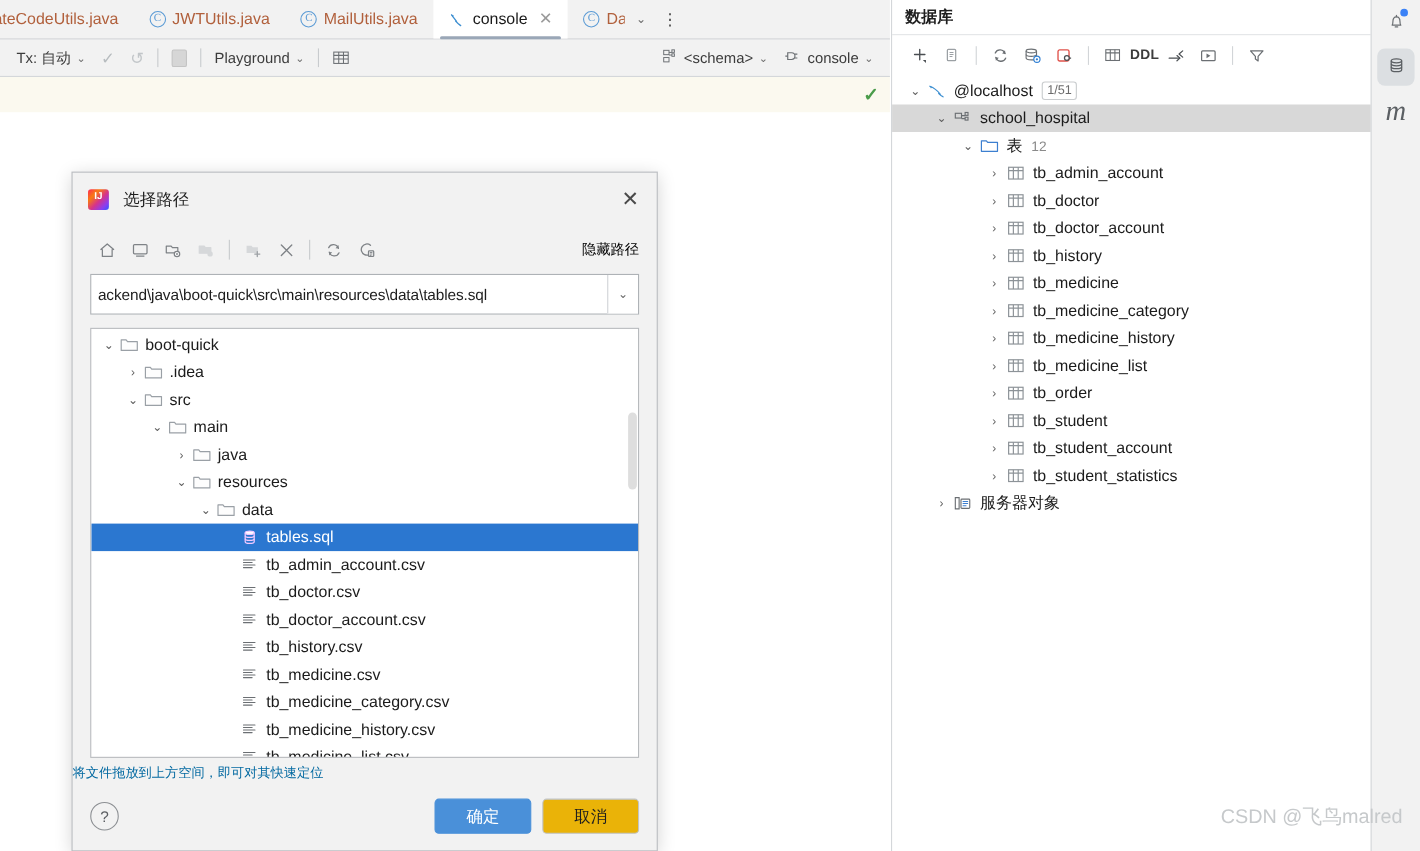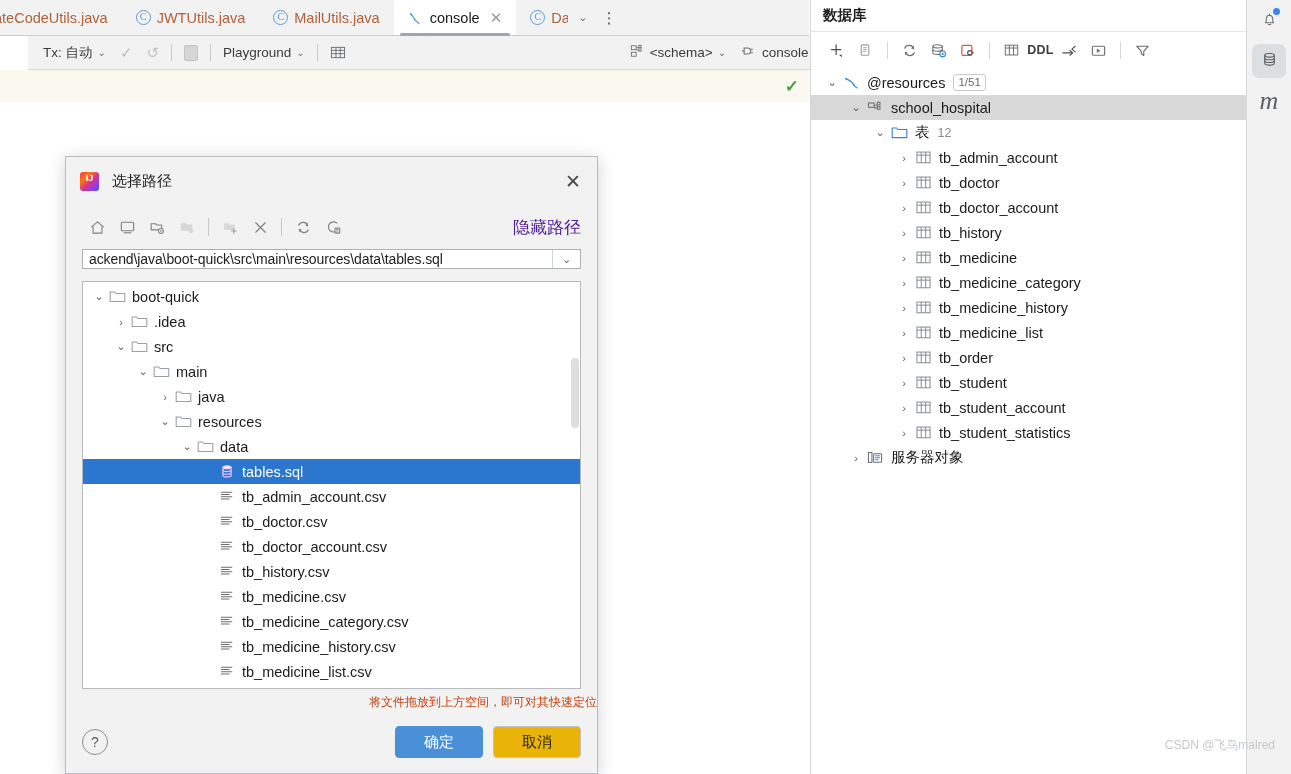--- a/index.html
+++ b/index.html
@@ -58,21 +58,21 @@
     color:#9a9a9a; font-size:15px; line-height:1; margin-left:4px;
   }
   .tab-chevron { color:#6e6e6e; font-size:11px; padding:0 10px; display:flex;align-items:center;}
   .tab-more { color:#4a4a4a; font-size:15px; padding:0 9px 0 4px; display:flex;align-items:center;letter-spacing:0;}
 
   
   .sub-toolbar {
     position:absolute; left:0; top:36px; width:809px; height:34px;
     background:#f2f2f2; border-bottom:1px solid #d4d7da;
     display:flex; align-items:center; padding:0 8px;
-    font-size:13.5px; color:#3c3c3c;margin-left:28px;
+    font-size:13.5px; color:#3c3c3c;
   }
   .tb-item { display:flex; align-items:center; gap:5px; padding:0 7px; height:26px; white-space:nowrap;}
   .tb-chev { font-size:10px; color:#6e6e6e; }
   .tb-sep { width:1px; height:17px; background:#c8cbce; margin:0 5px; }
   .tb-spacer { flex:1; }
   .check-gray { color:#b7bcbf; font-size:15px; }
   .rot-gray { color:#c2c6c9; font-size:15px; }
   .stop-sq { width:14px;height:16px;background:#d6d6d6;border-radius:2px;border:1px solid #c4c4c4;}
   .grid-ico { width:16px;height:15px; }
 
@@ -111,25 +111,25 @@
   }
   .dlg-title-text { font-size:15px; color:#1f1f1f; flex:1; }
   .dlg-close { font-size:19px; color:#4a4a4a; line-height:1; padding:2px 4px; }
 
   .dlg-toolbar {
     height:44px; display:flex; align-items:center; padding:0 16px;
     flex:none;
   }
   .dt-btn { width:30px;height:28px; display:flex;align-items:center;justify-content:center; }
   .dt-sep { width:1px;height:18px;background:#c7cacd;margin:0 6px; }
-  .dt-right { margin-left:auto; color:#4c1d95; font-size:17px; }
+  .dt-right { margin-left:auto; color:#000000; font-size:13px; }
 
   .path-row { padding:0 16px; flex:none; }
   .path-box {
-    display:flex; height:20px; border:1px solid #aeb2b6; background:#fff;
+    display:flex; height:37px; border:1px solid #aeb2b6; background:#fff;
     align-items:stretch;
   }
   .path-input {
     flex:1; border:none; outline:none; background:transparent;
     font-family:"Liberation Sans",sans-serif; font-size:14px; color:#1d1d1d;
     padding:0 6px; letter-spacing:-0.1px;
   }
   .path-drop {
     width:28px; border-left:1px solid #d0d3d6;
     display:flex; align-items:center; justify-content:center;
@@ -149,21 +149,21 @@
   .trow.sel { background:#2b77d0; color:#ffffff; }
   .tw { width:20px; flex:none; display:flex; align-items:center; justify-content:center;
         color:#5f5f5f; font-size:11px;}
   .ficon { width:17px;height:15px;flex:none;margin-right:6px;display:inline-block;}
   .tlabel { }
   .vscroll {
     position:absolute; right:1px; top:76px; width:8px; height:70px;
     background:#dedede; border-radius:4px;
   }
   .drag-hint {
-    text-align:right; font-size:12px; color:#c2410c; padding:5px 0 0 0; flex:none;
+    text-align:left; font-size:12px; color:#0369a1; padding:5px 0 0 0; flex:none;
   }
   .dlg-footer {
     height:62px; display:flex; align-items:center; padding:0 16px; flex:none;
   }
   .help-btn {
     width:26px;height:26px;border-radius:50%;border:1.3px solid #8d9094;
     display:flex;align-items:center;justify-content:center;
     font-size:14px;color:#5c5f63;
   }
   .footer-spacer { flex:1; }
@@ -216,21 +216,21 @@
   .rail-btn.active { background:#dcdfe2; }
   .rail-m { font-family:"Liberation Serif", serif; font-style:italic; font-size:26px; color:#5b5f63; }
   .notif-dot {
     position:absolute; right:6px; top:4px; width:7px;height:7px;border-radius:50%;
     background:#3b82f6;
   }
 
   
   .watermark {
     position:absolute; right:16px; bottom:20px;
-    font-size:12px; color:#c6c9cb; white-space:nowrap;
+    font-size:18px; color:#c6c9cb; white-space:nowrap;
   }
 </style>
 </head>
 <body>
 
 <div id="editor-area">
 
   <div class="tab-strip">
     <div class="tab java-tab cut-left">
       <span>ateCodeUtils.java</span>
@@ -617,21 +617,21 @@
 
   <div class="db-tree" id="db-tree">
       <div class="dbrow">
         <span style="width:10px;flex:none"></span>
         <span class="dbw">⌄</span>
         <span class="dbicon"><svg viewBox="0 0 18 16" width="17" height="15">
             <path d="M2.4 3.6 C6.2 5 9.6 7.6 12.4 11.2" stroke="#3d8fd1" stroke-width="1.2" fill="none" stroke-linecap="round"></path>
             <path d="M2.2 3.3 L4.7 4.3 L3.5 5.9 Z" fill="#3d8fd1"></path>
             <path d="M11 10.6 L13.2 12.6 L15.2 13.9" stroke="#3d8fd1" stroke-width="1.2" fill="none" stroke-linecap="round"></path>
           </svg></span>
-        <span>@resources</span>
+        <span>@localhost</span>
         <span class="badge">1/51</span>
       </div>
       <div class="dbrow highlight">
         <span style="width:34px;flex:none"></span>
         <span class="dbw">⌄</span>
         <span class="dbicon"><svg viewBox="0 0 18 16" width="17" height="15">
             <rect x="1.5" y="3.2" width="6" height="4.6" fill="none" stroke="#6b6f73" stroke-width="1.1"></rect>
             <rect x="11" y="2.4" width="2.8" height="2.8" fill="none" stroke="#6b6f73" stroke-width="1.1"></rect>
             <rect x="11" y="7" width="2.8" height="2.8" fill="none" stroke="#6b6f73" stroke-width="1.1"></rect>
             <path d="M7.5 5.5 H11 M7.5 8.4 H11" stroke="#6b6f73" stroke-width="1.1" fill="none"></path>

